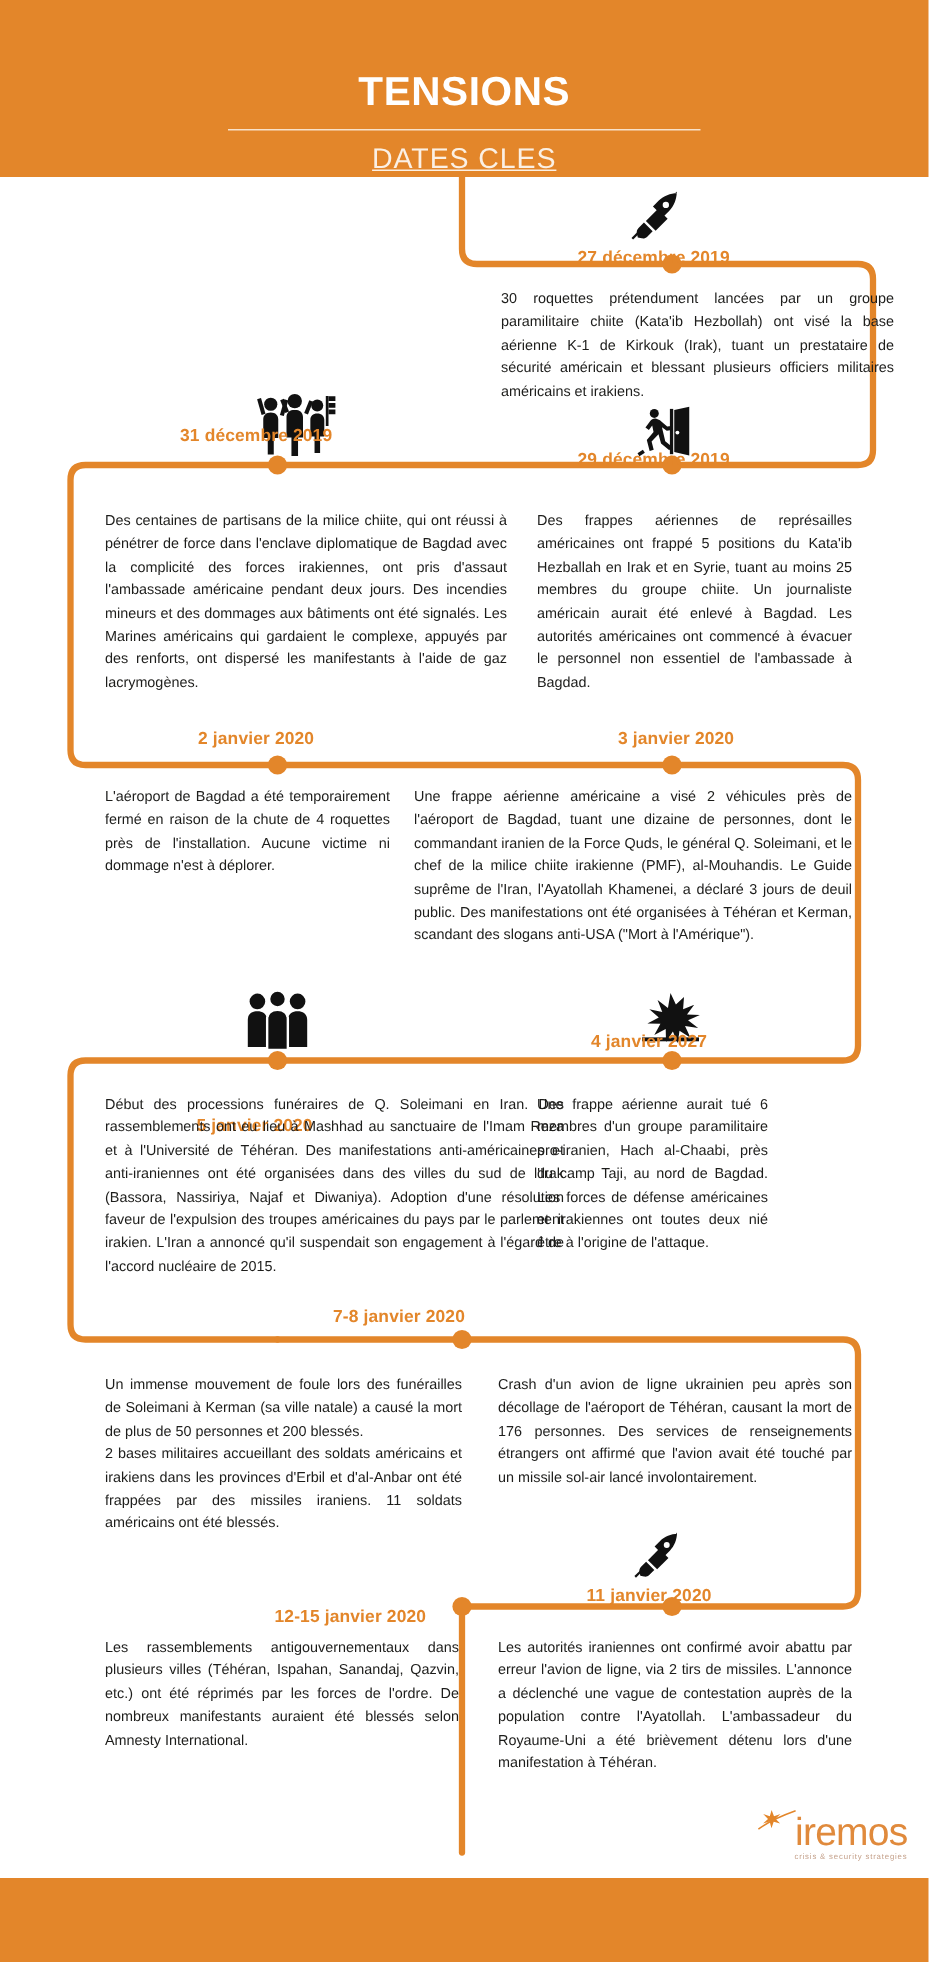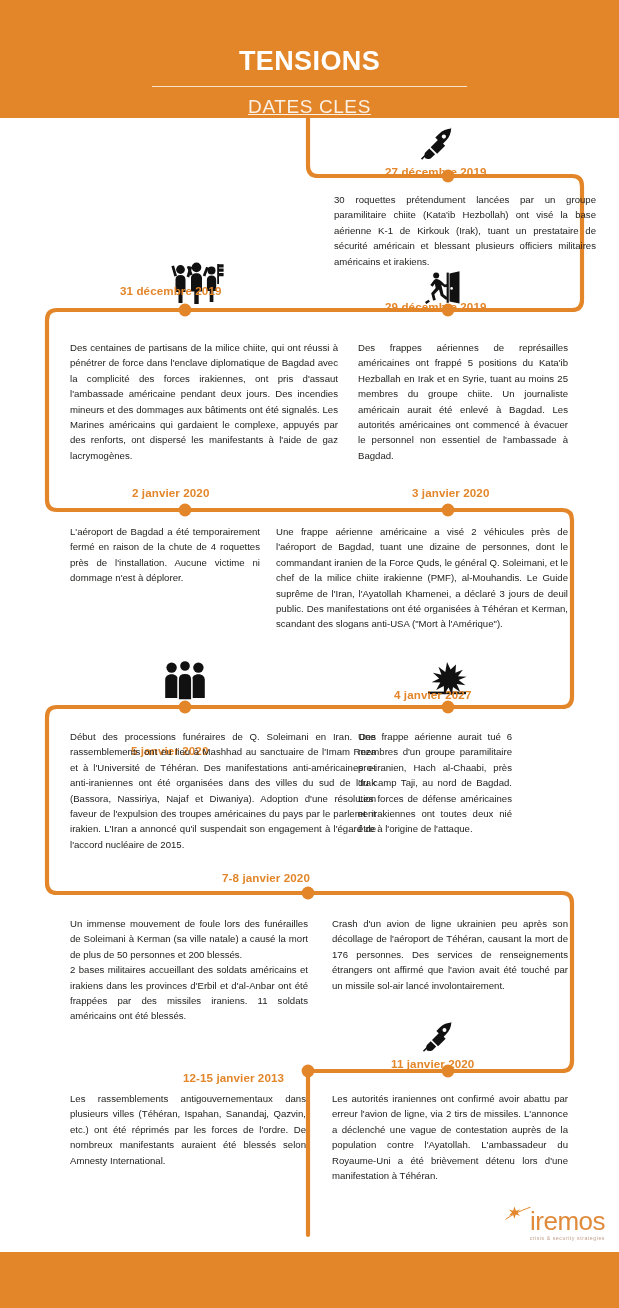--- a/index.html
+++ b/index.html
@@ -194,21 +194,21 @@
 
 <div class="date" style="left:385px; top:165px;">27 décembre 2019</div>
 <div class="date" style="left:385px; top:300px;text-align:right;">29 décembre 2019</div>
 <div class="date" style="left:120px; top:284px;">31 décembre 2019</div>
 <div class="date" style="left:132px; top:486px;">2 janvier 2020</div>
 <div class="date" style="left:412px; top:486px;">3 janvier 2020</div>
 <div class="date" style="left:131px; top:721px;margin-top:23px;">5 janvier 2020</div>
 <div class="date" style="left:394px; top:688px;">4 janvier 2027</div>
 <div class="date" style="left:222px; top:871px;">7-8 janvier 2020</div>
 <div class="date" style="left:391px; top:1057px;">11 janvier 2020</div>
-<div class="date" style="left:183px; top:1071px;">12-15 janvier 2013</div>
+<div class="date" style="left:183px; top:1071px;">12-15 janvier 2020</div>
 
 <div class="para" style="left:306px; top:192px; width:262px;margin-left:28px;">30 roquettes prétendument lancées par un groupe paramilitaire chiite (Kata'ib Hezbollah) ont visé la base aérienne K-1 de Kirkouk (Irak), tuant un prestataire de sécurité américain et blessant plusieurs officiers militaires américains et irakiens.</div>
 
 <div class="para" style="left:358px; top:340px; width:210px;">Des frappes aériennes de représailles américaines ont frappé 5 positions du Kata'ib Hezballah en Irak et en Syrie, tuant au moins 25 membres du groupe chiite. Un journaliste américain aurait été enlevé à Bagdad. Les autorités américaines ont commencé à évacuer le personnel non essentiel de l'ambassade à Bagdad.</div>
 
 <div class="para" style="left:70px; top:340px; width:268px;">Des centaines de partisans de la milice chiite, qui ont réussi à pénétrer de force dans l'enclave diplomatique de Bagdad avec la complicité des forces irakiennes, ont pris d'assaut l'ambassade américaine pendant deux jours. Des incendies mineurs et des dommages aux bâtiments ont été signalés. Les Marines américains qui gardaient le complexe, appuyés par des renforts, ont dispersé les manifestants à l'aide de gaz lacrymogènes.</div>
 
 <div class="para" style="left:70px; top:524px; width:190px;">L'aéroport de Bagdad a été temporairement fermé en raison de la chute de 4 roquettes près de l'installation. Aucune victime ni dommage n'est à déplorer.</div>
 
 <div class="para" style="left:276px; top:524px; width:292px;">Une frappe aérienne américaine a visé 2 véhicules près de l'aéroport de Bagdad, tuant une dizaine de personnes, dont le commandant iranien de la Force Quds, le général Q. Soleimani, et le chef de la milice chiite irakienne (PMF), al-Mouhandis. Le Guide suprême de l'Iran, l'Ayatollah Khamenei, a déclaré 3 jours de deuil public. Des manifestations ont été organisées à Téhéran et Kerman, scandant des slogans anti-USA ("Mort à l'Amérique").</div>

